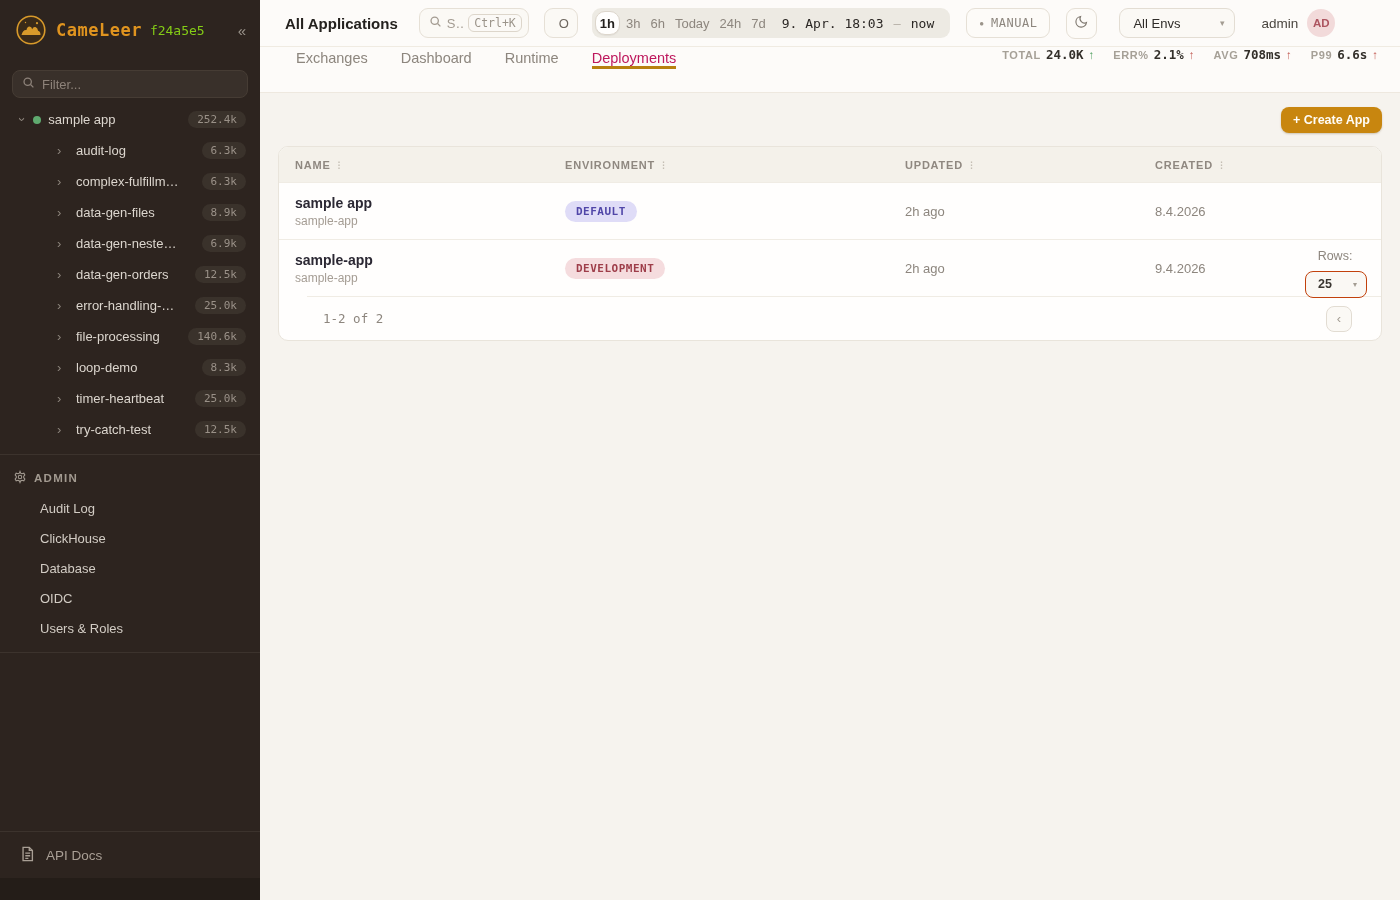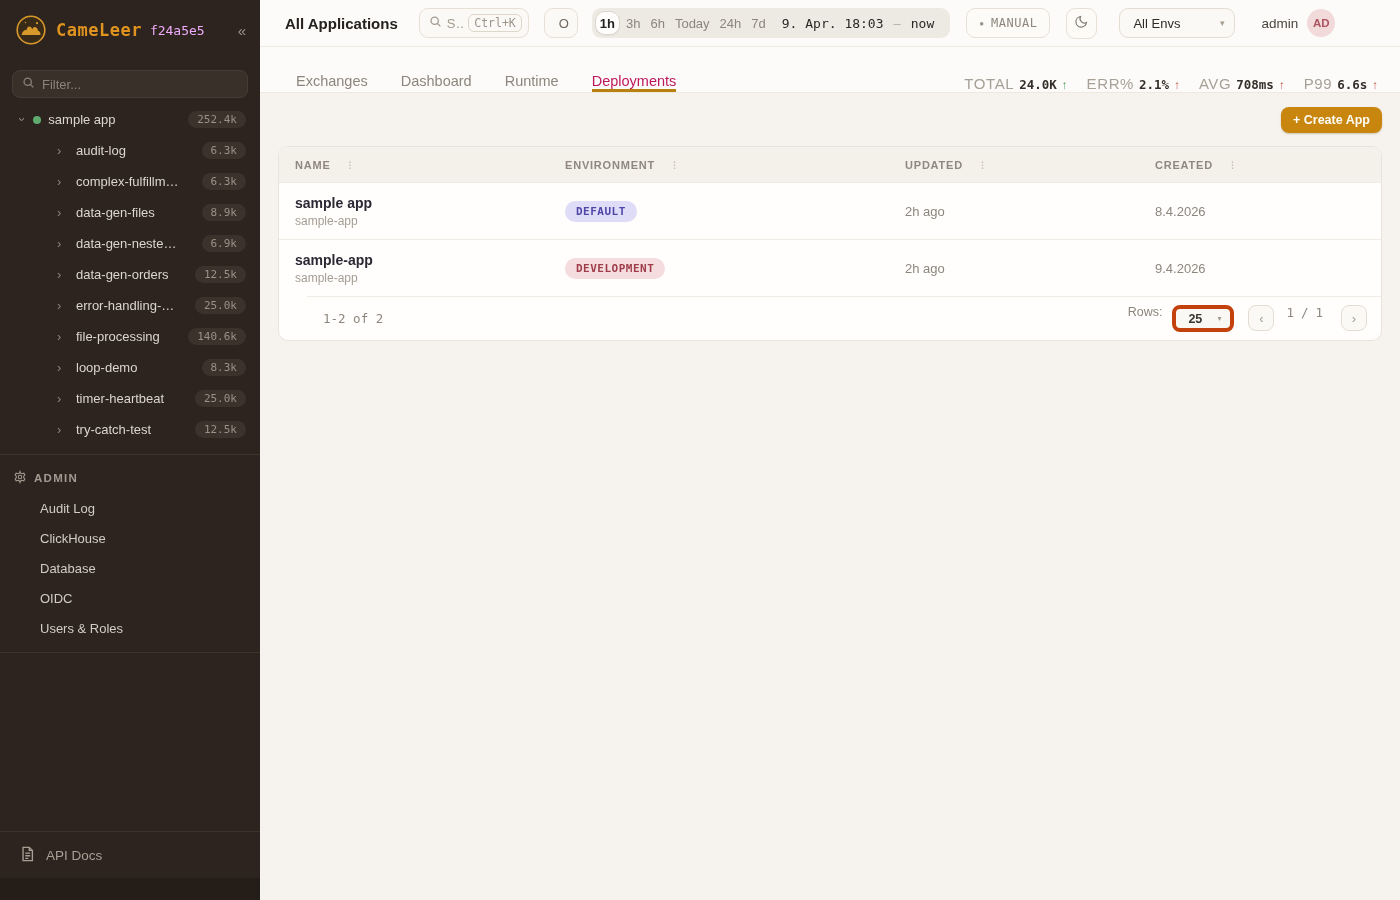--- a/index.html
+++ b/index.html
@@ -5,21 +5,21 @@
   * { box-sizing: border-box; margin: 0; padding: 0; }
   html,body { width:1400px; height:900px; overflow:hidden; }
   body { font-family:"Liberation Sans", sans-serif; background:#f6f3ee; }
   .app { display:flex; width:1400px; height:900px; }
 
   
   .sidebar { width:260px; min-width:260px; background:#2d241f; color:#d6d0c8; display:flex; flex-direction:column; }
   .side-head { height:60px; display:flex; align-items:center; padding:0 14px 0 16px; }
   .logo-badge { width:30px; height:30px; flex:0 0 30px; }
   .brand { font-family:"DejaVu Sans Mono", monospace; font-weight:bold; font-size:17px; color:#e0941f; margin-left:10px; letter-spacing:.5px; }
-  .brand-version { font-family:"DejaVu Sans Mono", monospace; font-size:13px; color:#f0abfc; margin-left:8px; }
+  .brand-version { font-family:"DejaVu Sans Mono", monospace; font-size:13px; color:#84cc16; margin-left:8px; }
   .collapse-btn { margin-left:auto; color:#9b948c; font-size:15px; cursor:pointer; }
   .filter-box { margin:10px 12px 6px; height:28px; background:#39302a; border:1px solid #463c34; border-radius:8px; display:flex; align-items:center; padding:0 9px; gap:7px; }
   .filter-box input { background:transparent; border:none; outline:none; color:#cfc8c0; font-size:13px; width:100%; font-family:"Liberation Sans",sans-serif; }
   .filter-box input::placeholder { color:#8d8279; }
   .section-header { display:flex; align-items:center; gap:7px; padding:15px 14px 7px 13px; color:#a29a90; font-size:11.5px; font-weight:bold; letter-spacing:1.3px; }
   .tree-item { height:31px; display:flex; align-items:center; font-size:13px; color:#dcd6ce; cursor:pointer; padding-right:14px; }
   .tree-item.root { padding-left:20px; gap:7px; }
   .tree-item.child { padding-left:57px; gap:0; }
   .tw { color:#8d857c; font-size:13px; display:inline-block; width:14px; }
   .tw.down { transform:rotate(90deg); width:auto; margin-right:2px; }
@@ -50,52 +50,52 @@
   .manual-chip { margin-left:16px; height:30px; border:1px solid #e6e0d6; background:#fdfbf8; border-radius:9px; display:flex; align-items:center; gap:7px; padding:0 12px; color:#8d867e; cursor:pointer; }
   .manual-chip .dot { font-size:8px; color:#9b948a; }
   .manual-chip .lbl { font-family:"DejaVu Sans Mono",monospace; font-size:12px; letter-spacing:.5px; }
   .icon-btn { margin-left:16px; width:31px; height:31px; border:1px solid #e6e0d6; background:#fdfbf8; border-radius:9px; display:flex; align-items:center; justify-content:center; cursor:pointer; }
   .env-select { margin-left:22px; width:116px; height:30px; border:1px solid #e3ddd3; background:#fbf9f5; border-radius:9px; display:flex; align-items:center; padding:0 10px 0 13px; cursor:pointer; }
   .env-select .val { font-size:13px; color:#2f2c28; }
   .env-select .caret { margin-left:auto; color:#a39c92; font-size:9px; }
   .user-name { margin-left:26px; font-size:13.5px; color:#4a453f; }
   .avatar { margin-left:9px; width:28px; height:28px; border-radius:50%; background:#f2dada; color:#ad5560; font-size:11.5px; font-weight:bold; display:flex; align-items:center; justify-content:center; cursor:pointer; }
 
-  .tabs-row { height:46px; background:#fdfbf9; border-bottom:1px solid #eee8df; display:flex; align-items:flex-end; padding:0 22px 0 36px; }
+  .tabs-row { height:46px; background:#fdfbf9; border-bottom:1px solid #eee8df; display:flex; align-items:flex-start; padding:0 22px 0 36px; }
   .tabs { display:flex; gap:33px; }
   .tab { display:flex; align-items:center; font-size:14.5px; color:#8d867e; cursor:pointer; border-bottom:3px solid transparent; padding-top:3px; }
   .tab.active { color:#be185d; border-bottom-color:#b8800f; }
   .stats { margin-left:auto; display:flex; align-items:center; gap:19px; }
   .stat { display:flex; align-items:baseline; gap:5px; }
-  .stat-label { font-size:15px; font-weight:normal; letter-spacing:.6px; color:#a6a097; }
+  .stat-label { font-size:11px; font-weight:bold; letter-spacing:.6px; color:#a6a097; }
   .stat-value { font-family:"DejaVu Sans Mono",monospace; font-size:12.5px; font-weight:bold; color:#332f2a; }
   .trend { font-size:11.5px; font-weight:bold; }
   .trend.good { color:#4e9e5f; }
   .trend.bad { color:#c0564e; }
 
   .content { flex:1; background:#f6f3ee; padding:14px 18px 0; display:flex; flex-direction:column; }
   .create-row { display:flex; justify-content:flex-end; }
   .create-btn { background:#c8860f; color:#fffdf8; border:none; font-family:"Liberation Sans",sans-serif; font-size:12.5px; font-weight:bold; padding:6px 12px; border-radius:8px; cursor:pointer; box-shadow:0 1px 2px rgba(90,60,0,.25); }
   .table-card { margin-top:13px; background:#fffefd; border:1px solid #e9e4db; border-radius:10px; overflow:hidden; }
   .tgrid { display:grid; grid-template-columns:270px 340px 250px 1fr; padding:0 16px; align-items:center; }
   .thead { background:#f4f1ea; height:35px; }
-  .th { display:flex; align-items:center; gap:15px; font-size:11px; font-weight:bold; letter-spacing:.8px; color:#8f8880; cursor:pointer; }
+  .th { display:flex; align-items:center; gap:4px; font-size:11px; font-weight:bold; letter-spacing:.8px; color:#8f8880; cursor:pointer; }
   .sort-glyph { color:#c4beb4; font-size:9px; }
   .trow { height:57px; border-top:1px solid #f0ece4; cursor:pointer; }
   .cell-name .nm { font-size:14px; font-weight:bold; color:#2b2833; }
   .cell-name .slug { font-size:12px; color:#a59d94; margin-top:3px; }
   .pill { display:inline-block; font-family:"DejaVu Sans Mono",monospace; font-size:11px; font-weight:bold; letter-spacing:.5px; padding:4px 11px; border-radius:999px; }
   .pill-default { background:#dfdcf7; color:#5046a8; }
   .pill-development { background:#f5dcde; color:#9e3d49; }
   .cell-dim { font-size:13px; color:#8d867e; }
   .tfoot { height:44px; border-top:1px solid #f0ece4; display:flex; align-items:center; padding:0 14px 0 16px;margin-left:28px; }
   .range-lbl { font-family:"DejaVu Sans Mono",monospace; font-size:12.5px; color:#8d867e; }
-  .foot-right { margin-left:auto; display:flex; align-items:flex-start; gap:8px; }
+  .foot-right { margin-left:auto; display:flex; align-items:center; gap:8px;flex-direction:column; }
   .rows-lbl { font-size:12.5px; color:#8d867e; margin-right:2px; }
-  .rows-select { width:62px; height:27px; border:4px solid #c2410c; background:#faf8f4; border-radius:8px; display:flex; align-items:center; padding:0 9px 0 12px; cursor:pointer; }
+  .rows-select { width:62px; height:27px; border:1px solid #c2410c; background:#faf8f4; border-radius:8px; display:flex; align-items:center; padding:0 9px 0 12px; cursor:pointer; }
   .rows-select .val { font-size:12.5px; color:#3a3631; font-weight:bold; }
   .rows-select .caret { margin-left:auto; color:#a39c92; font-size:8px; }
   .pg-btn { width:26px; height:26px; border:1px solid #e2dcd2; background:#fbf9f5; border-radius:8px; color:#a39c92; font-size:13px; display:flex; align-items:center; justify-content:center; cursor:pointer; margin-left:6px; }
   .pg-txt { font-family:"DejaVu Sans Mono",monospace; font-size:12.5px; color:#8d867e; padding:0 4px; display:flex; gap:7px; }
 </style>
 </head>
 <body>
 
 <div class="app">
 

